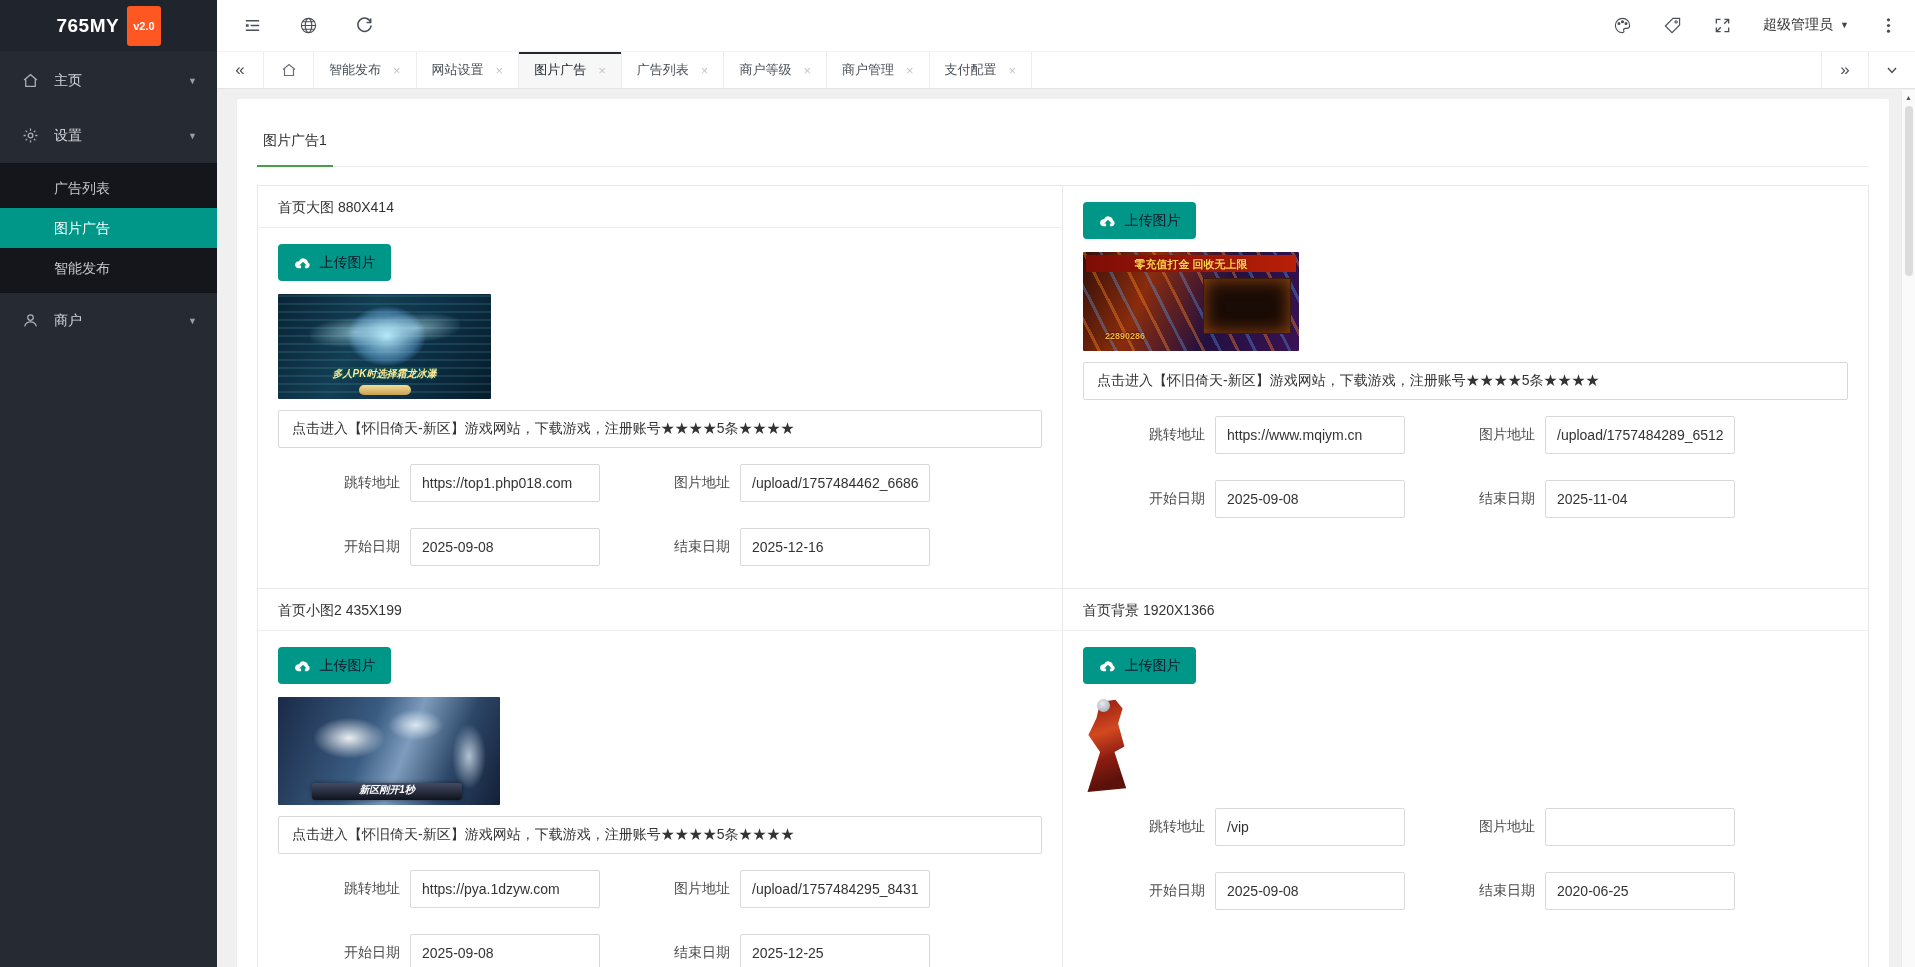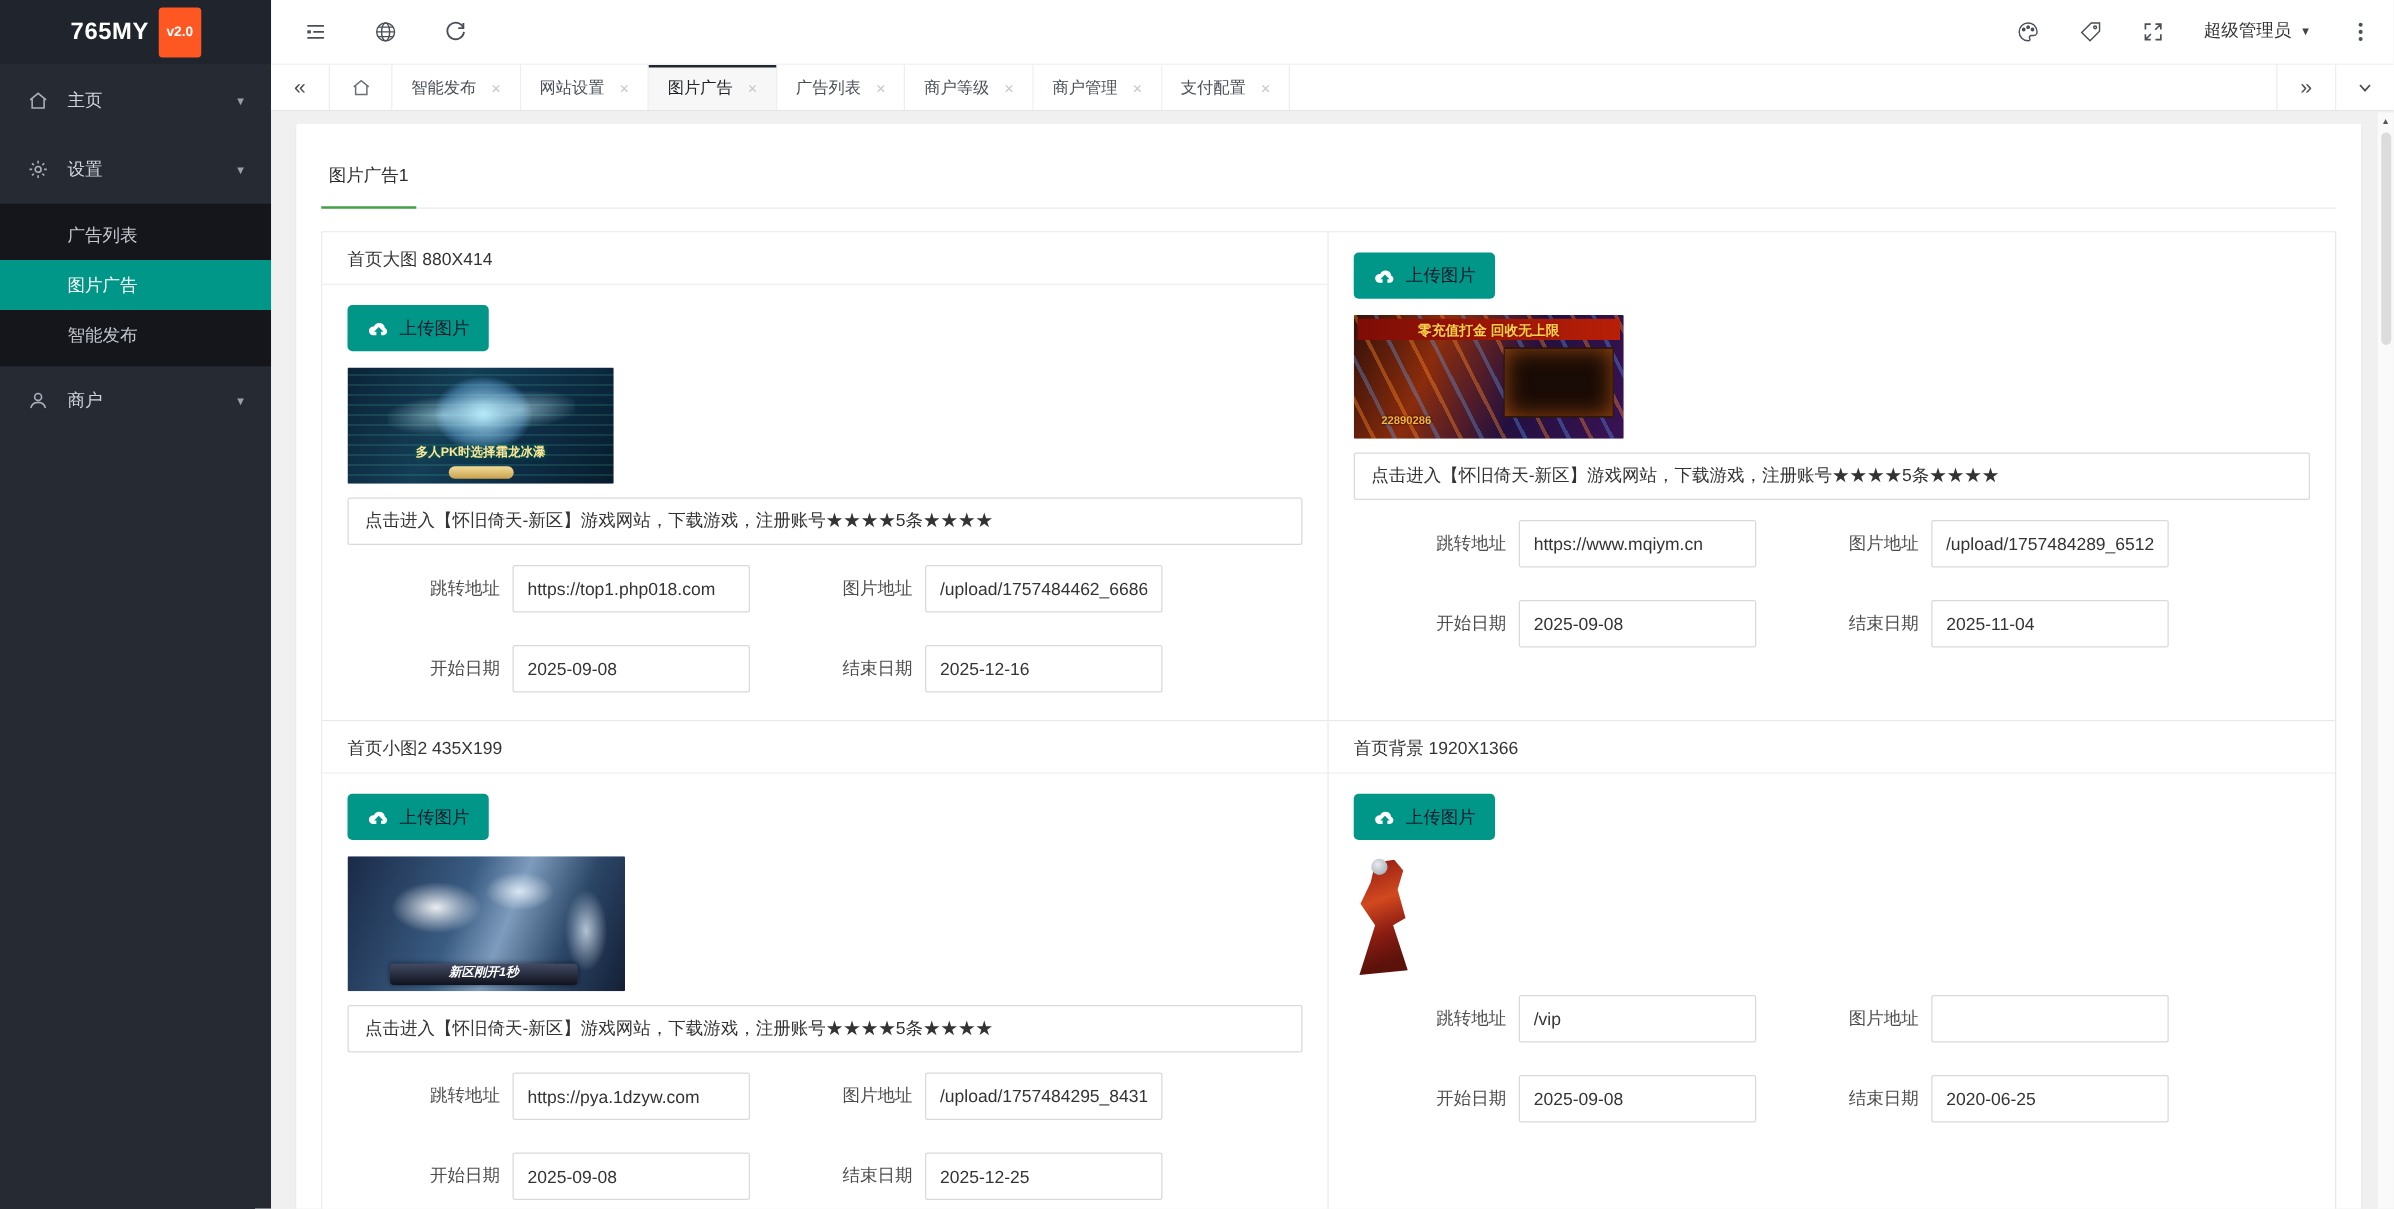--- a/index.html
+++ b/index.html
@@ -63,25 +63,26 @@
   .cell:nth-last-child(-n+2) { border-bottom:none; }
   .cell-header { height:42px; line-height:42px; padding:0 20px; font-size:14px; color:#333; border-bottom:1px solid #efefef; }
   .cell-body { padding:16px 20px 22px; }
 
   .upload-btn { width:113px; height:37px; background:#009688; color:#0f172a; border:none; border-radius:4px; font-size:14px; display:flex; align-items:center; justify-content:center; gap:8px; cursor:pointer; }
   .upload-btn svg { width:18px; height:14px; }
 
   .preview { margin-top:13px; position:relative; overflow:hidden; border-radius:1px; }
   .preview .ov { position:absolute; white-space:nowrap; }
 
-  .p1 { width:213px; height:93px;
+  .p1 { width:213px; height:105px;
     background:
       radial-gradient(ellipse 55px 42px at 51% 40%, rgba(180,235,255,.95), rgba(110,180,235,.4) 58%, transparent 72%),
       repeating-linear-gradient(0deg, transparent 0 6px, rgba(90,220,170,.14) 6px 8px),
       linear-gradient(118deg, #0a2337 0%, #143d56 38%, #0e3049 62%, #071c2d 100%);
+    font-style: italic;
   }
   .p1 .wing { position:absolute; top:6px; left:32px; width:150px; height:60px;
     background: radial-gradient(ellipse 70px 22px at 30% 50%, rgba(200,245,255,.55), transparent 70%),
                 radial-gradient(ellipse 70px 22px at 70% 50%, rgba(200,245,255,.55), transparent 70%);
     transform:rotate(-4deg); }
   .p1 .ov1 { bottom:18px; left:0; right:0; text-align:center; font-size:10px; font-weight:bold; color:#ffe793; text-shadow:0 0 3px #0a4d6e,0 0 5px #063; }
   .p1 .pill { position:absolute; bottom:4px; left:50%; transform:translateX(-50%); width:52px; height:10px; border-radius:5px; background:linear-gradient(#f3dd9a,#c9a14e); }
 
   .p2 { width:216px; height:99px;
     background:

